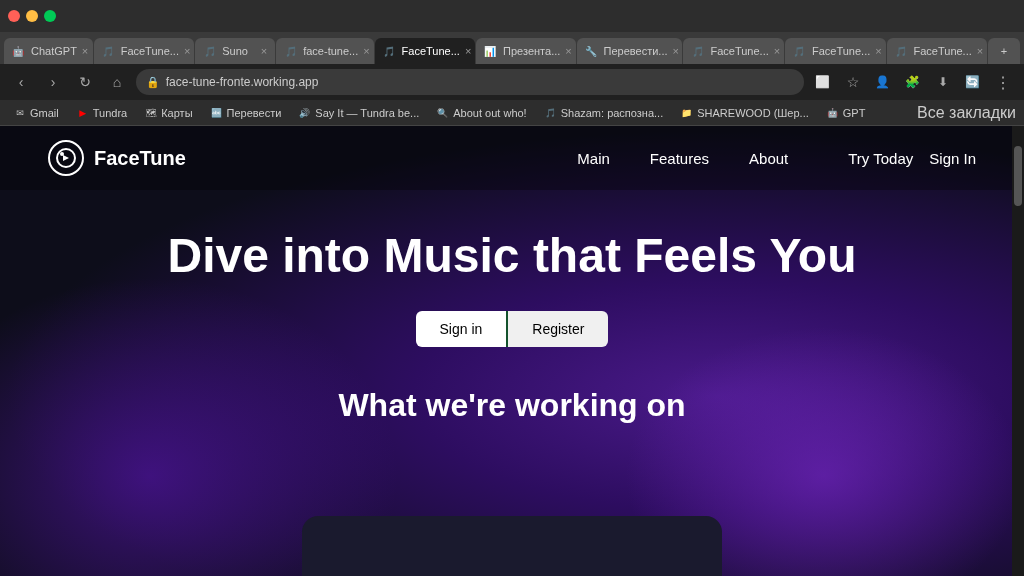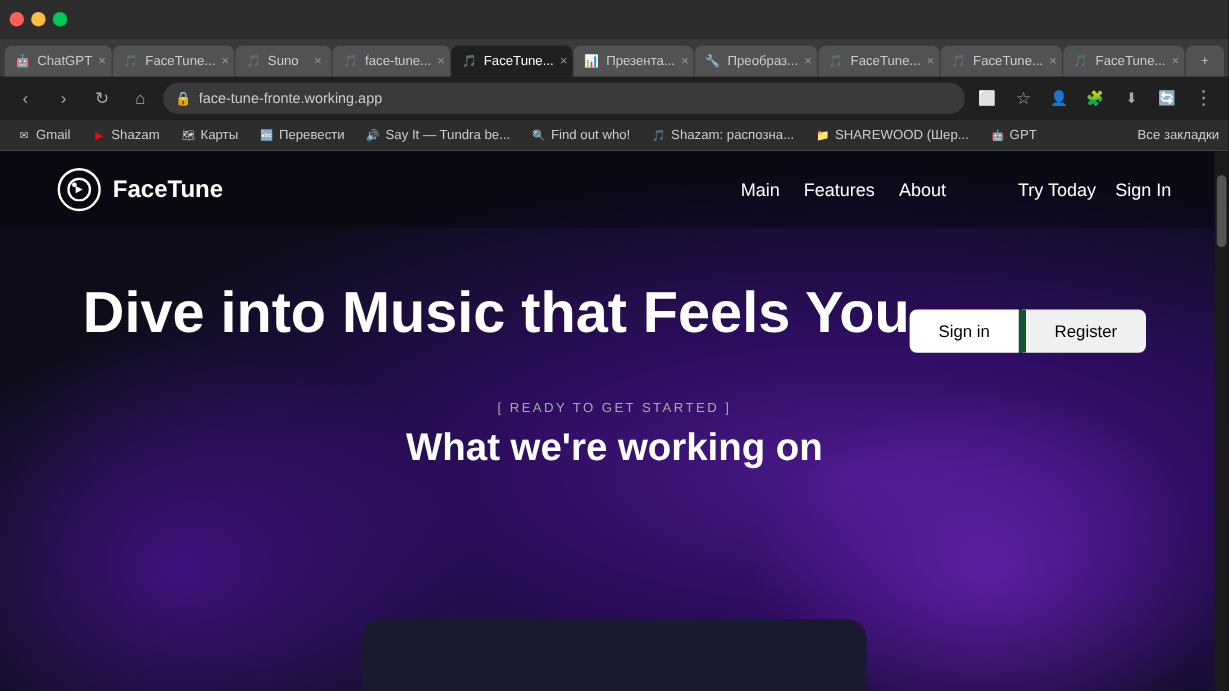--- a/index.html
+++ b/index.html
@@ -143,21 +143,21 @@
 
     .bookmark-favicon {
       width: 12px; height: 12px;
       border-radius: 2px;
       font-size: 9px;
       display: flex; align-items: center; justify-content: center;
     }
 
     .all-bookmarks {
       margin-left: auto;
-      font-size: 11px;
+      font-size: 16px;
       color: #ccc;
       cursor: pointer;
       white-space: nowrap;
     }
 
     
     .website {
       background: #0f172a;
       width: 100%;
       height: calc(576px - 126px);
@@ -222,21 +222,21 @@
 
     .logo-text {
       font-size: 20px;
       font-weight: 600;
       color: #fff;
     }
 
     .nav-links {
       display: flex;
       align-items: center;
-      gap: 20px;
+      gap: 40px;
       margin-right: 60px;
     }
 
     .nav-link {
       font-size: 15px;
       color: #fff;
       cursor: pointer;
       text-decoration: none;
     }
 
@@ -260,21 +260,21 @@
       cursor: pointer;
       background: none;
       border: none;
       font-weight: 500;
     }
 
     .hero {
       position: relative;
       z-index: 5;
       display: flex;
-      flex-direction: row;
+      flex-direction: column;
       align-items: center;
       justify-content: center;
       padding-top: 40px;
       text-align: center;
     }
 
     .hero-title {
       font-size: 48px;
       font-weight: 700;
       color: #fff;
@@ -309,21 +309,21 @@
 
     .btn-register {
       padding: 10px 24px;
       background: #f0f0f0;
       color: #000;
       border: none;
       border-radius: 0 6px 6px 0;
       font-size: 14px;
       font-weight: 500;
       cursor: pointer;
-      border-left: 6px solid #14532d;
+      border-left: 2px solid #14532d;
     }
 
     .section-working {
       position: relative;
       z-index: 5;
       text-align: center;
       margin-top: 40px;
     }
 
     .section-badge {
@@ -410,21 +410,21 @@
       <span>FaceTune...</span>
       <span class="tab-close">×</span>
     </div>
     <div class="tab">
       <span class="tab-favicon">📊</span>
       <span>Презента...</span>
       <span class="tab-close">×</span>
     </div>
     <div class="tab">
       <span class="tab-favicon">🔧</span>
-      <span>Преобраз...</span>
+      <span>Перевести...</span>
       <span class="tab-close">×</span>
     </div>
     <div class="tab">
       <span class="tab-favicon">🎵</span>
       <span>FaceTune...</span>
       <span class="tab-close">×</span>
     </div>
     <div class="tab">
       <span class="tab-favicon">🎵</span>
       <span>FaceTune...</span>
@@ -460,37 +460,37 @@
     </div>
   </div>
 
   <div class="bookmarks-bar">
     <div class="bookmark-item">
       <span class="bookmark-favicon">✉</span>
       <span>Gmail</span>
     </div>
     <div class="bookmark-item">
       <span class="bookmark-favicon" style="color:#ff0000;">▶</span>
-      <span>Shazam</span>
+      <span>Tundra</span>
     </div>
     <div class="bookmark-item">
       <span class="bookmark-favicon">🗺</span>
       <span>Карты</span>
     </div>
     <div class="bookmark-item">
       <span class="bookmark-favicon">🔤</span>
       <span>Перевести</span>
     </div>
     <div class="bookmark-item">
       <span class="bookmark-favicon">🔊</span>
       <span>Say It — Tundra be...</span>
     </div>
     <div class="bookmark-item">
       <span class="bookmark-favicon">🔍</span>
-      <span>Find out who!</span>
+      <span>About out who!</span>
     </div>
     <div class="bookmark-item">
       <span class="bookmark-favicon">🎵</span>
       <span>Shazam: распозна...</span>
     </div>
     <div class="bookmark-item">
       <span class="bookmark-favicon">📁</span>
       <span>SHAREWOOD (Шер...</span>
     </div>
     <div class="bookmark-item">
@@ -532,21 +532,20 @@
 
   <section class="hero">
     <h1 class="hero-title">Dive into Music that Feels You</h1>
     <div class="hero-buttons">
       <button class="btn-sign-in">Sign in</button>
       <button class="btn-register">Register</button>
     </div>
   </section>
 
   <div class="section-working">
-    <p class="section-badge">[ READY TO GET STARTED ]</p>
     <h2 class="section-title">What we're working on</h2>
   </div>
 
   <div class="card-preview"></div>
 
   <div class="scrollbar">
     <div class="scrollbar-thumb"></div>
   </div>
 </div>
 

